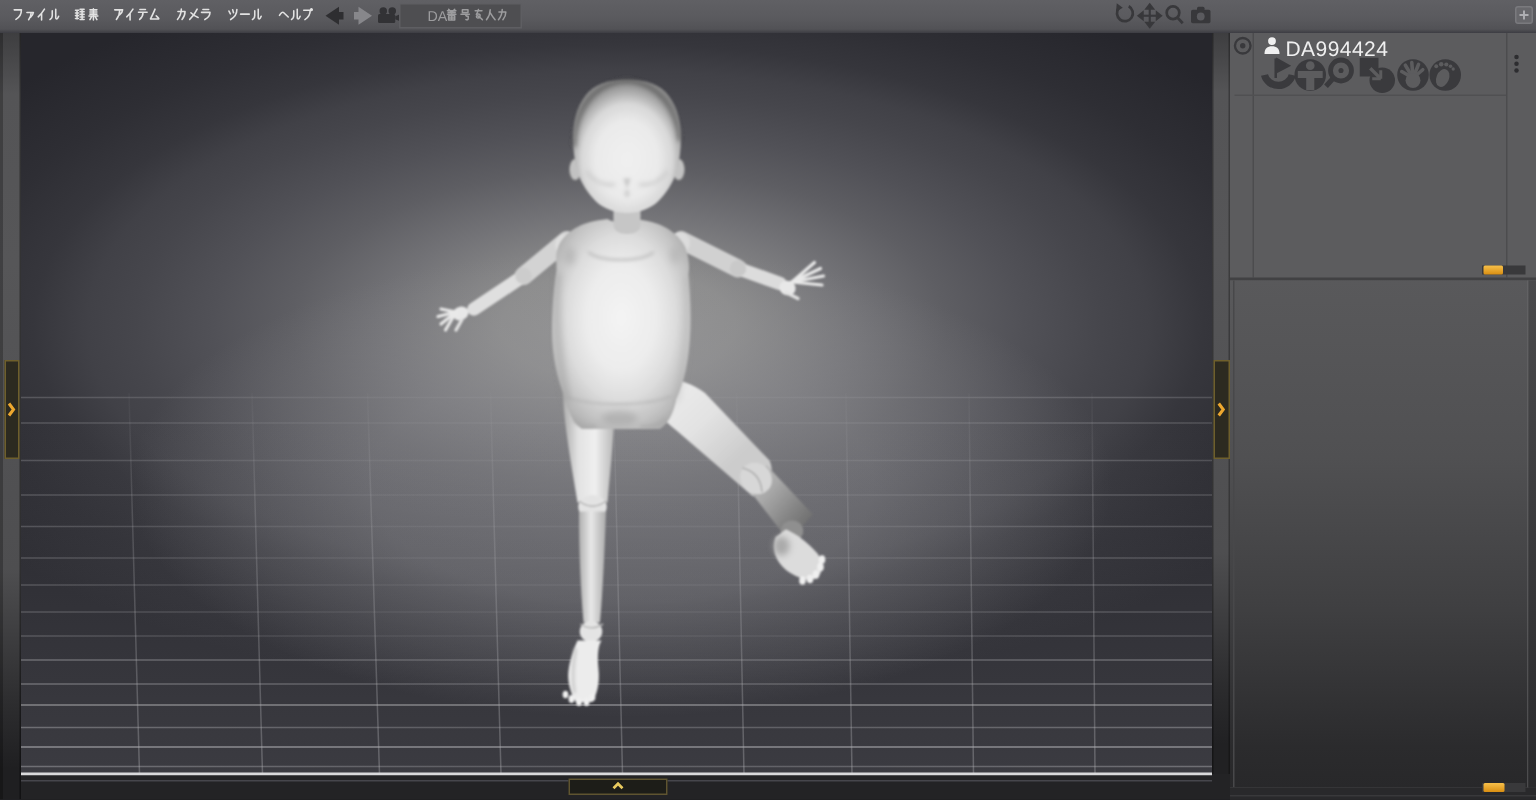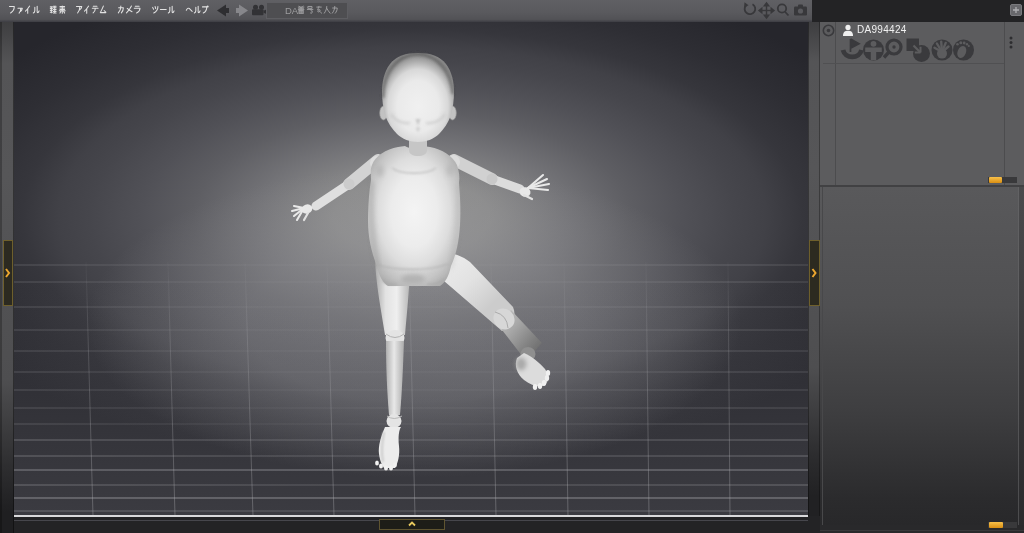--- a/index.html
+++ b/index.html
@@ -1,15 +1,15 @@
 <!DOCTYPE html>
 <html><head><meta charset="utf-8"><style>
 html,body{margin:0;padding:0;background:#1f1f21;font-family:"Liberation Sans",sans-serif;-webkit-font-smoothing:antialiased;}
 #stage{position:relative;width:1024px;height:533px;overflow:hidden;background:#232325;}
-#menubar{position:absolute;left:0;top:0;width:812px;height:22px;
+#menubar{position:absolute;left:0;top:0;width:1024px;height:22px;
  background:linear-gradient(#606064,#5a5a5e 55%,#525256 88%,#3d3d43);}
 #leftstrip{position:absolute;left:0;top:22px;width:14px;height:511px;
  background:linear-gradient(#3e3e40 0,#545456 8%,#565658 30%,#4e4e50 70%,#2c2c2e 88%,#1f1f21 96%);}
 #leftstrip b{position:absolute;left:0;top:0;bottom:0;width:2px;background:rgba(0,0,0,.25);}
 #leftstrip i{position:absolute;right:0;top:0;bottom:0;width:1px;background:rgba(0,0,0,.4);}
 #viewport{position:absolute;left:14px;top:22px;width:794px;height:494px;
  background:
   linear-gradient(to bottom, rgba(120,120,126,0) 52%, rgba(118,118,124,.12) 72%, rgba(122,122,128,.25) 100%),
   radial-gradient(ellipse 420px 200px at 400px 300px, rgba(150,150,153,.46) 0%, rgba(146,146,150,.42) 40%, rgba(141,141,145,.20) 62%, rgba(140,140,144,0) 78%),
   radial-gradient(ellipse 520px 250px at 398px 195px, #979797 0%, #8e8e8e 15%, #737377 30%, #5e5e63 42%, #515157 52%, #46464c 62%, #414147 68%, #36363c 75%, #2e2e34 85%, #26262c 100%),
@@ -217,21 +217,21 @@
       <div class="abs" style="left:184px;top:0;width:1px;height:163px;background:#4c4c4e"></div>
       <div class="abs" style="left:3px;top:41px;width:181px;height:1px;background:#505052"></div>
       <svg class="abs" style="left:2px;top:2px" width="13" height="13">
         <circle cx="6.5" cy="6.5" r="5.2" fill="none" stroke="#39393c" stroke-width="1.6"></circle>
         <circle cx="6.5" cy="6.5" r="1.8" fill="#39393c"></circle>
       </svg>
       <svg class="abs" style="left:22px;top:2px" width="12" height="12">
         <circle cx="6" cy="3.4" r="2.6" fill="#f0f0f0"></circle>
         <path d="M1,12 C1,8 3,6.8 6,6.8 C9,6.8 11,8 11,12 Z" fill="#f0f0f0"></path>
       </svg>
-      <div class="abs" style="left:37px;top:2px;font-size:10px;color:#f0f0f0;letter-spacing:0.3px">DA994424</div>
+      <div class="abs" style="left:37px;top:2px;font-size:14px;color:#f0f0f0;letter-spacing:0.3px">DA994424</div>
       <svg class="abs" style="left:20px;top:15px" width="135" height="26" viewBox="0 0 135 26">
         <path d="M3,13 A9.5,9 0 0,0 21.5,13" fill="none" stroke="#3a3a3d" stroke-width="4.8"></path>
         <path d="M10.5,2 V15 M10.5,2 L19,6.8 L10.5,11.2" fill="#3a3a3d" stroke="#3a3a3d" stroke-width="1.7"></path>
         <circle cx="33.5" cy="13" r="10.5" fill="#3a3a3d"></circle>
         <circle cx="33.5" cy="6.8" r="2.9" fill="#5c5c5e"></circle>
         <path d="M30.8,23 V15 L25.2,15 V10.4 H41.8 V15 L36.2,15 V23 Z" fill="#5c5c5e"></path>
         <circle cx="54" cy="10" r="7" fill="none" stroke="#3a3a3d" stroke-width="3.2"></circle>
         <circle cx="54" cy="10" r="1.7" fill="#3a3a3d"></circle>
         <line x1="48.5" y1="15.5" x2="44" y2="20.5" stroke="#3a3a3d" stroke-width="3.4"></line>
         <rect x="66.5" y="1.5" width="12.5" height="12.5" fill="#3a3a3d"></rect>

